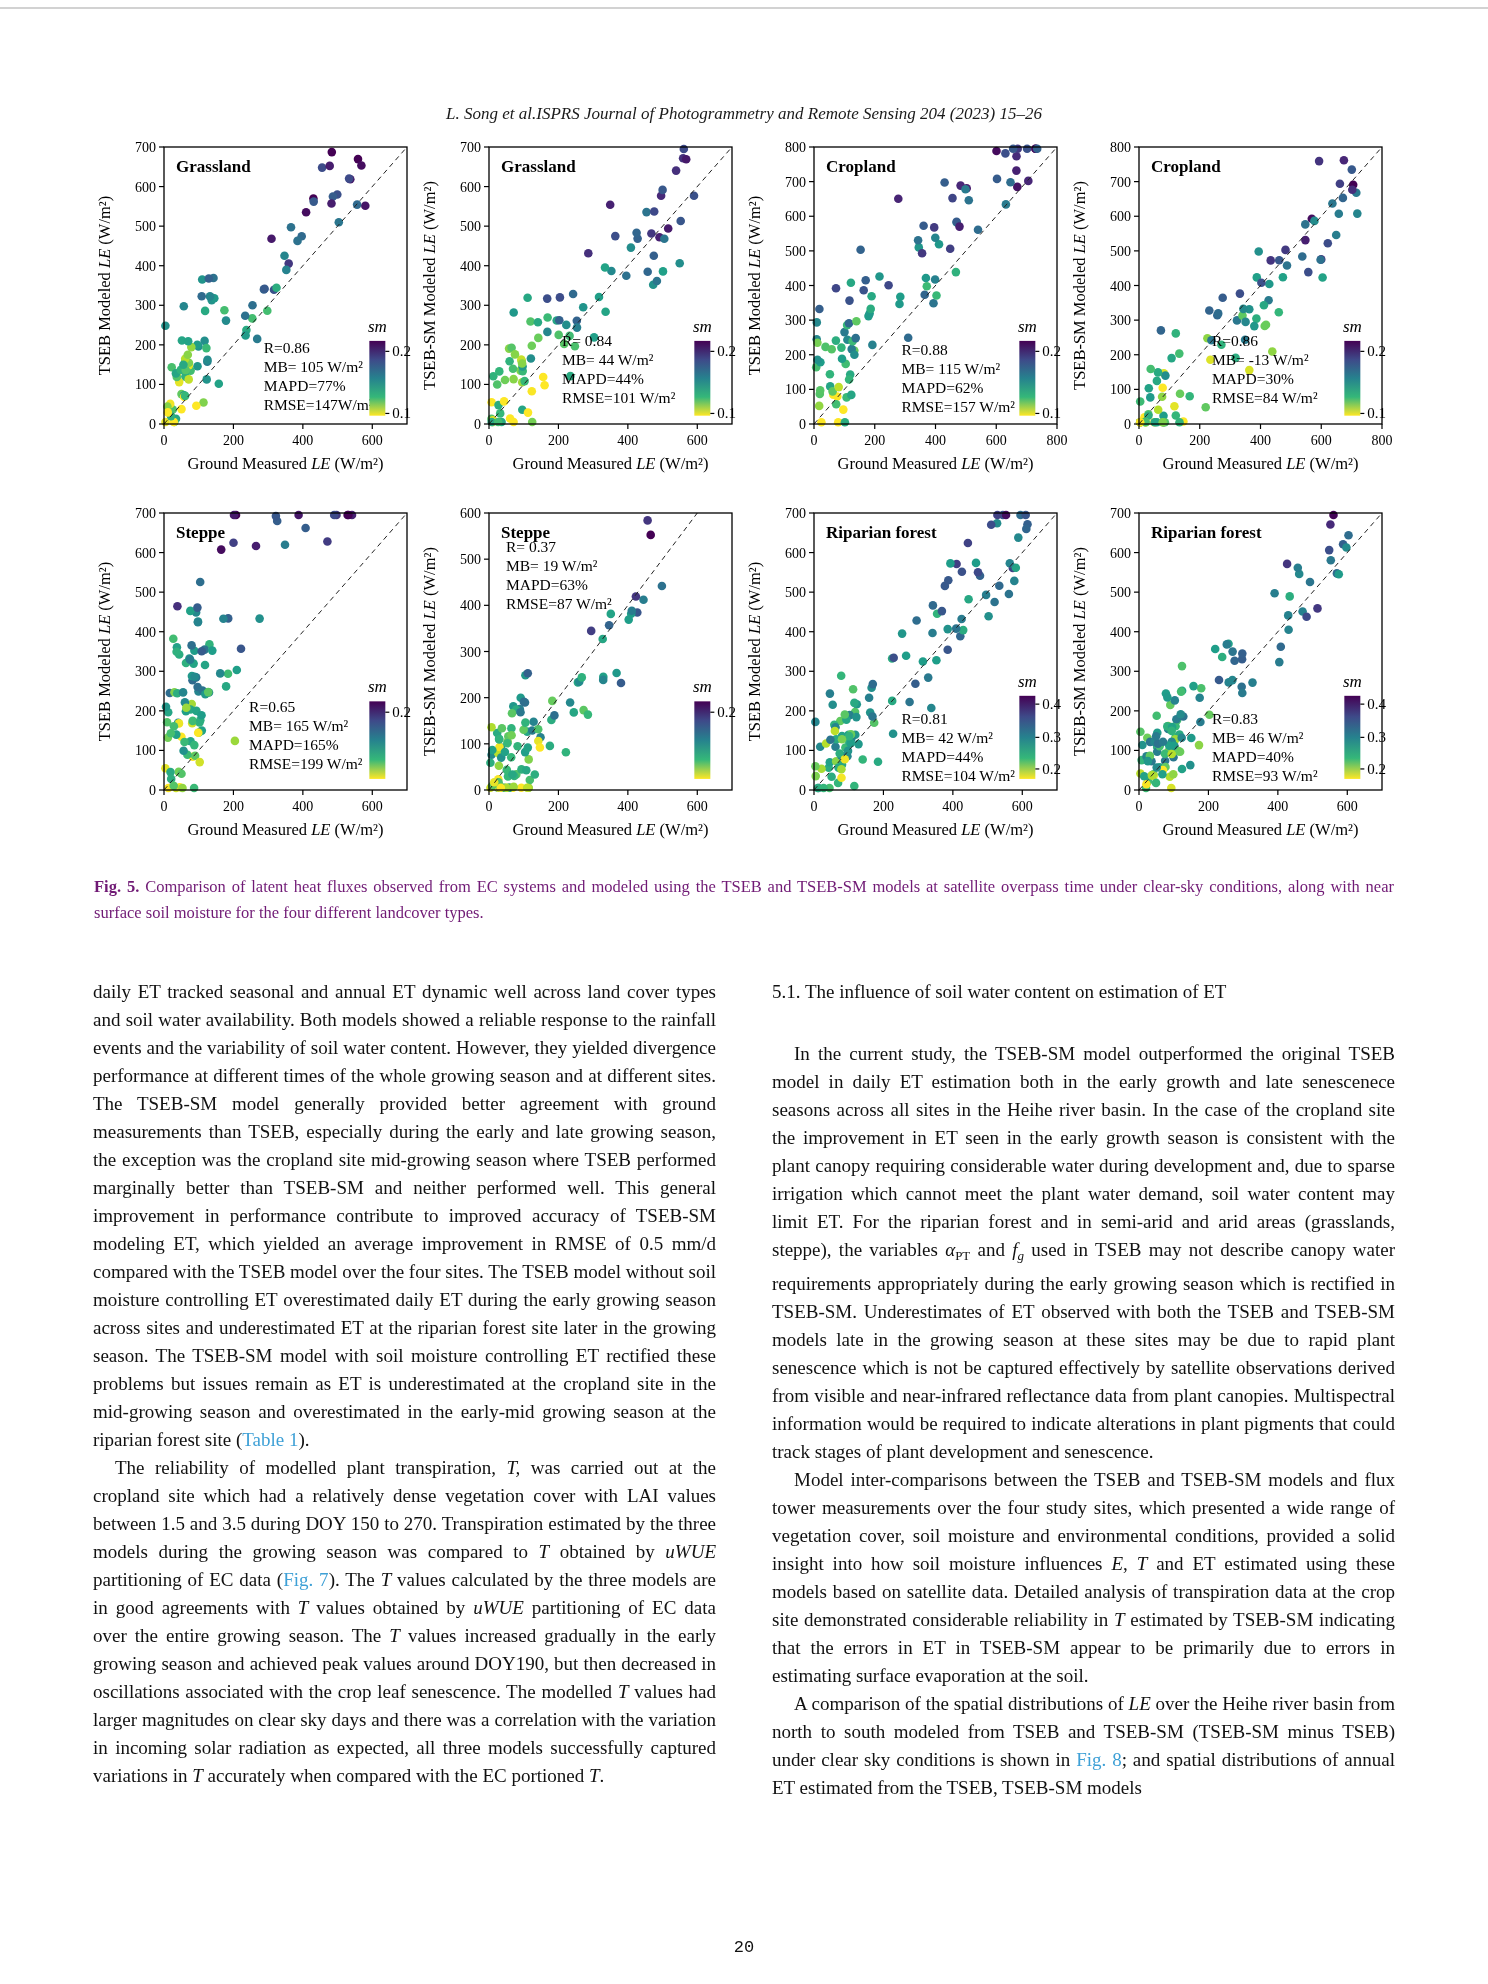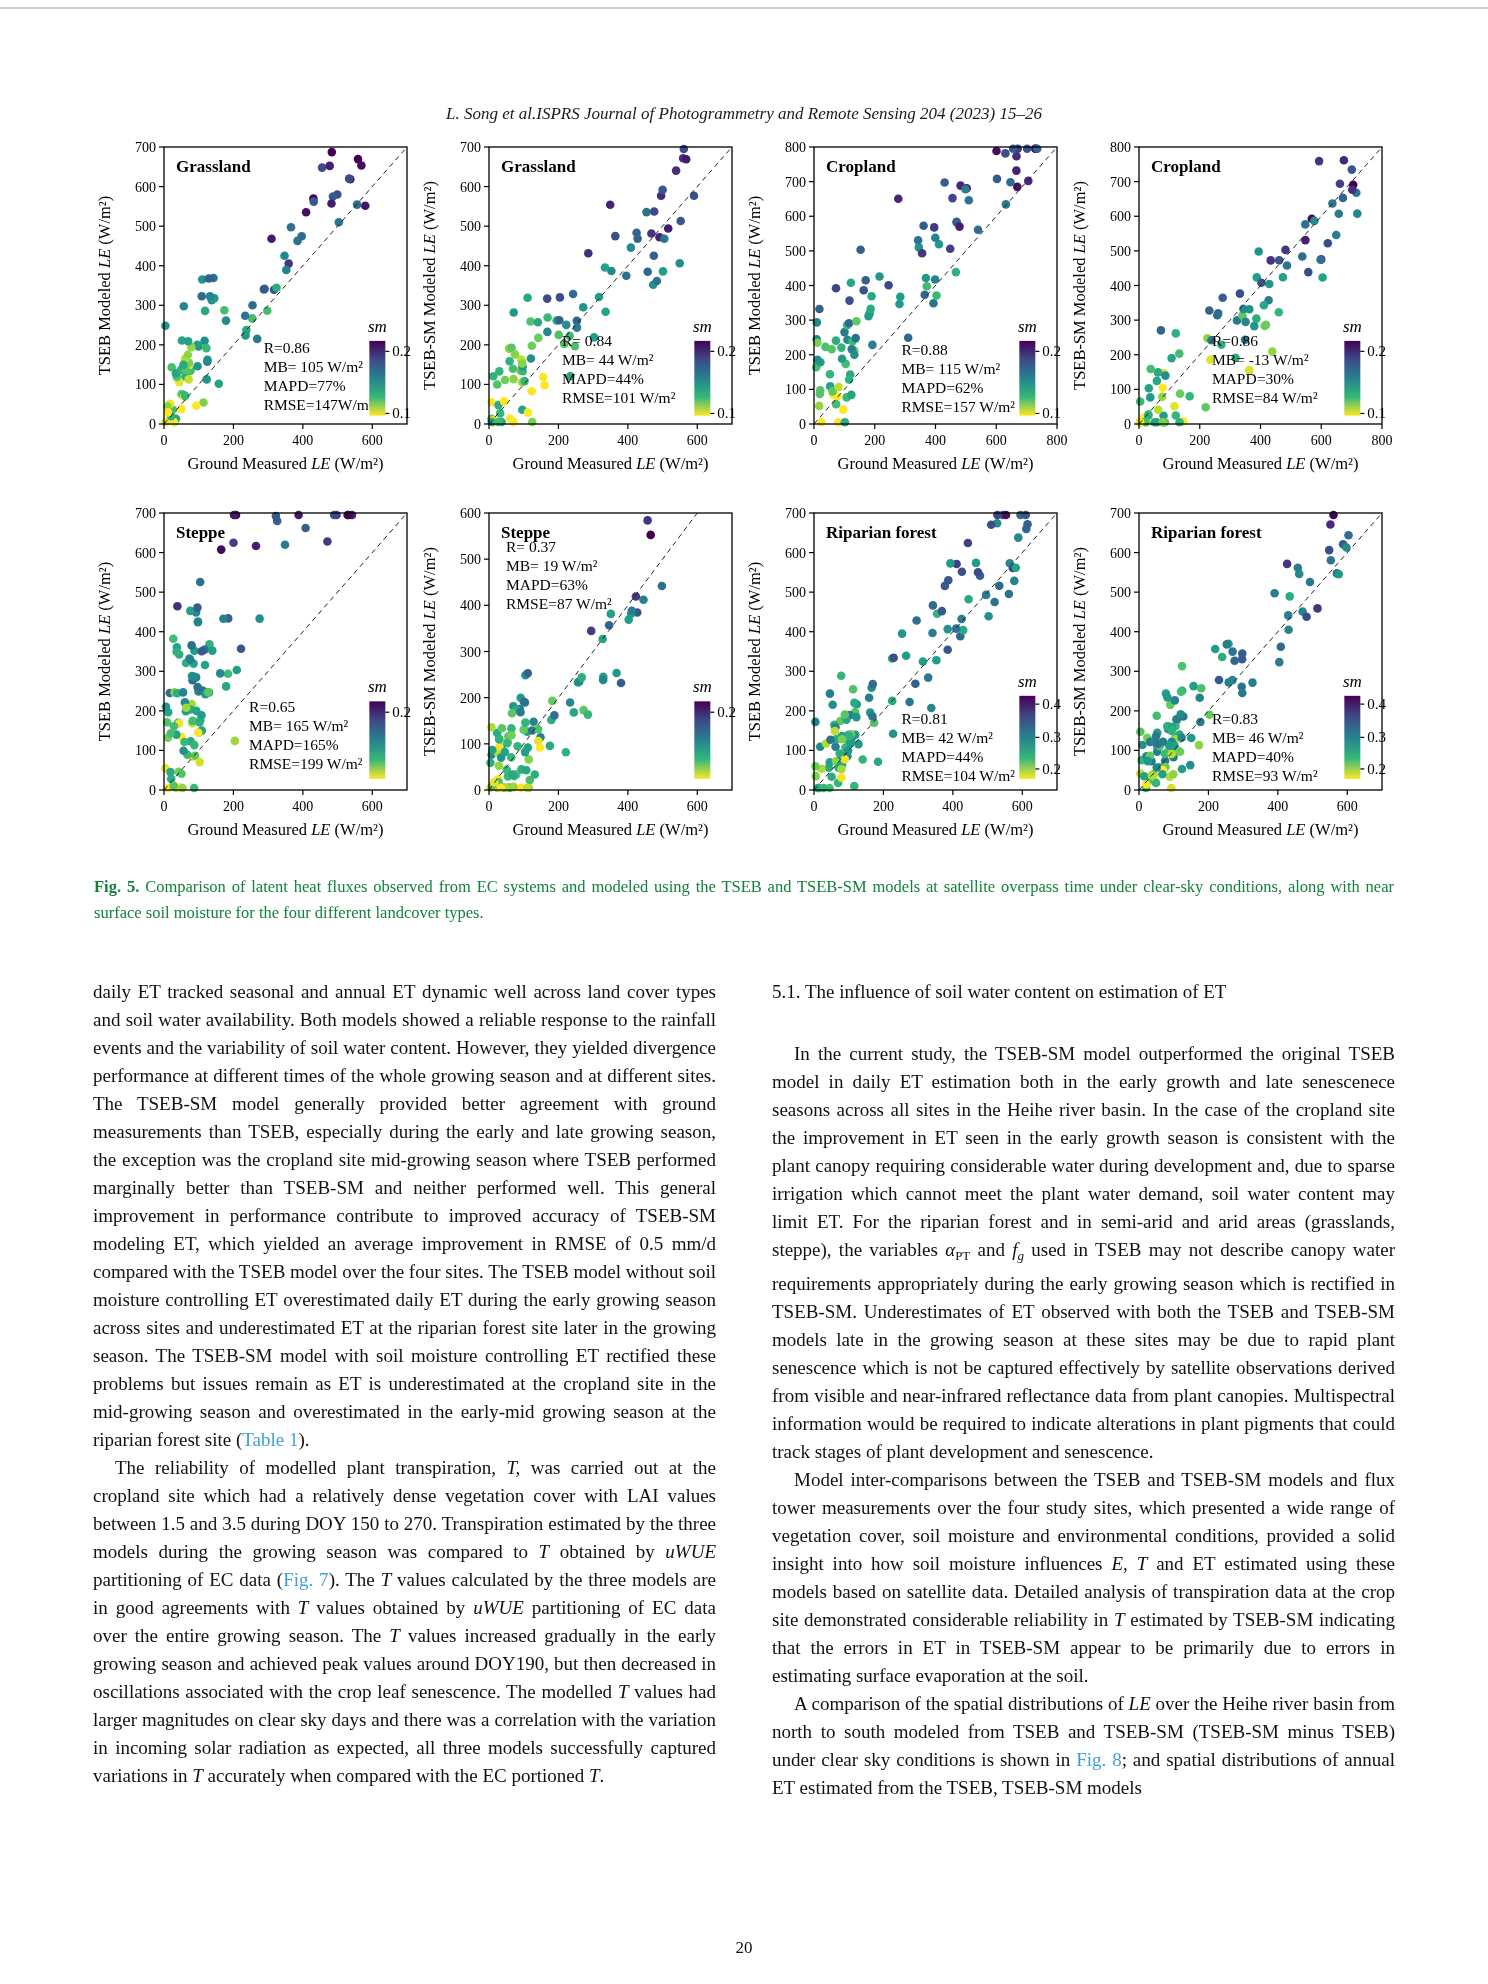--- a/index.html
+++ b/index.html
@@ -4,33 +4,33 @@
 <style>
   html,body{margin:0;padding:0;background:#ffffff;}
   .page{position:relative;width:1488px;height:1984px;background:#fff;overflow:hidden;
         font-family:"Liberation Serif",serif;color:#111;}
   .page::before{content:"";position:absolute;top:7px;left:0;right:0;border-top:2px solid #d2d2d2;}
   .running-head{position:absolute;top:104px;left:93px;width:1302px;display:flex;
         justify-content:center;font-style:italic;font-size:17px;color:#1a1a1a;}
   .figure-block{position:absolute;top:134px;left:94px;width:1300px;}
   .plot-grid{display:grid;grid-template-columns:repeat(4,325px);row-gap:14px;}
   .subplot{width:325px;height:352px;}
-  .caption{margin:22px 0 0 0;font-size:16.5px;line-height:1.58;text-align:justify;color:#15803d;}
+  .caption{margin:22px 0 0 0;font-size:16.5px;line-height:1.58;text-align:justify;color:#701a75;}
   .caption b{font-weight:bold;}
   .columns{position:absolute;top:978px;left:93px;width:1302px;display:flex;gap:56px;}
   .col{width:627px;font-size:19px;line-height:28px;text-align:justify;}
   .body-para{margin:0;text-indent:22px;}
   .body-para.noindent{text-indent:0;}
   .sec-head{font-size:19.5px;font-weight:bold;margin:0 0 30px 0;line-height:28px;}
   .subsec-head{font-size:19px;font-weight:normal;margin:0 0 34px 0;line-height:28px;}
   .seg-italic{font-style:italic;}
   .seg-sub{font-size:13px;vertical-align:-4px;margin-top:28px;}
   .seg-italic-sub{font-style:italic;font-size:13px;vertical-align:-4px;}
   a.ref-link{color:#3ea0d6;text-decoration:none;cursor:pointer;}
-  .page-number{position:absolute;top:1938px;left:0;width:100%;text-align:center;font-size:17px;}
+  .page-number{position:absolute;top:1938px;left:0;width:100%;text-align:center;font-size:17px;font-family:Liberation Mono, monospace;}
   svg text{font-family:"Liberation Serif",serif;fill:#000;}
 </style>
 </head>
 <body>
 
 <div class="page">
   <div class="running-head">
     <span>L. Song et al.</span>
     <span>ISPRS Journal of Photogrammetry and Remote Sensing 204 (2023) 15–26</span>
   </div>

